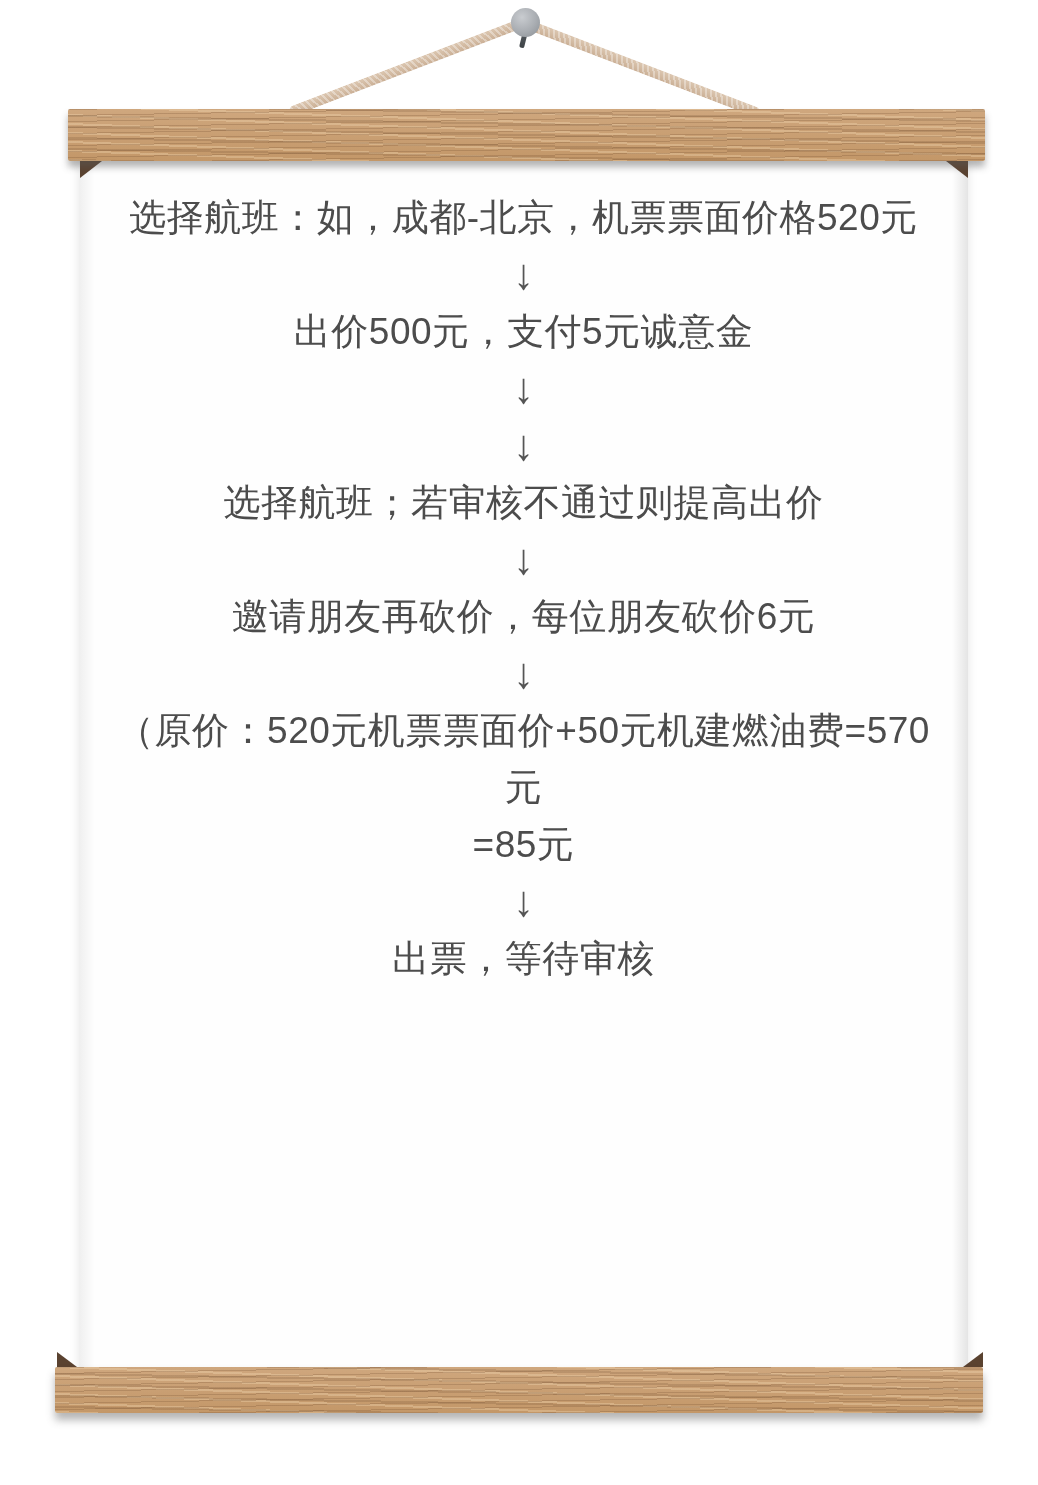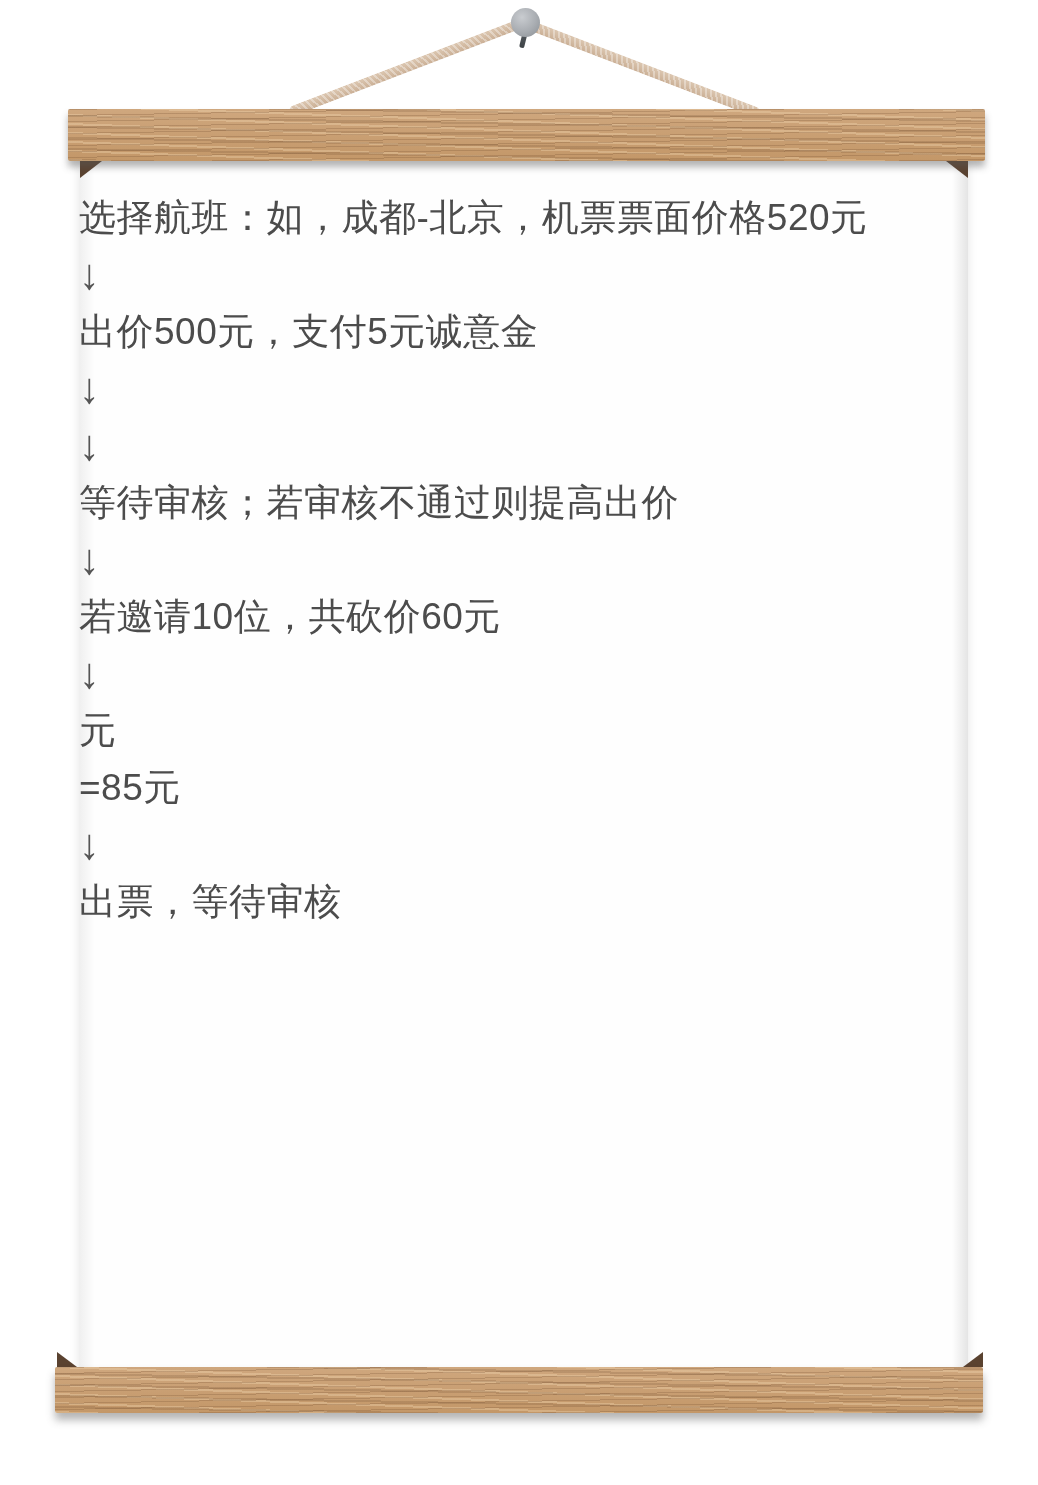--- a/index.html
+++ b/index.html
@@ -116,21 +116,21 @@
   }
 
   
   .flow {
     position: absolute;
     left: 79px;
     top: 160px;
     width: 889px;
     z-index: 5;
     padding-top: 29px;
-    text-align: left;
+    text-align: center;
     color: #4c4c4c;
   }
   .flow .step {
     font-size: 37px;
     line-height: 57px;
     height: 57px;
     white-space: nowrap;
     font-weight: 400;
     letter-spacing: 0.5px;
   }
@@ -161,23 +161,24 @@
 
   <div class="rod rod-top"></div>
   <div class="rod rod-bottom"></div>
 
   <div class="flow">
     <div class="step">选择航班：如，成都-北京，机票票面价格520元</div>
     <div class="arrow">↓</div>
     <div class="step">出价500元，支付5元诚意金</div>
     <div class="arrow">↓</div>
     <div class="arrow">↓</div>
-    <div class="step">等待审核；若审核不通过则提高出价</div>
+    <div class="step">选择航班；若审核不通过则提高出价</div>
     <div class="arrow">↓</div>
-    <div class="step">若邀请10位，共砍价60元</div>
+    <div class="step">邀请朋友再砍价，每位朋友砍价6元</div>
     <div class="arrow">↓</div>
+    <div class="step">（原价：520元机票票面价+50元机建燃油费=570</div>
     <div class="step">元</div>
     <div class="step">=85元</div>
     <div class="arrow">↓</div>
     <div class="step">出票，等待审核</div>
   </div>
 
 </div>
 
 </body></html>

